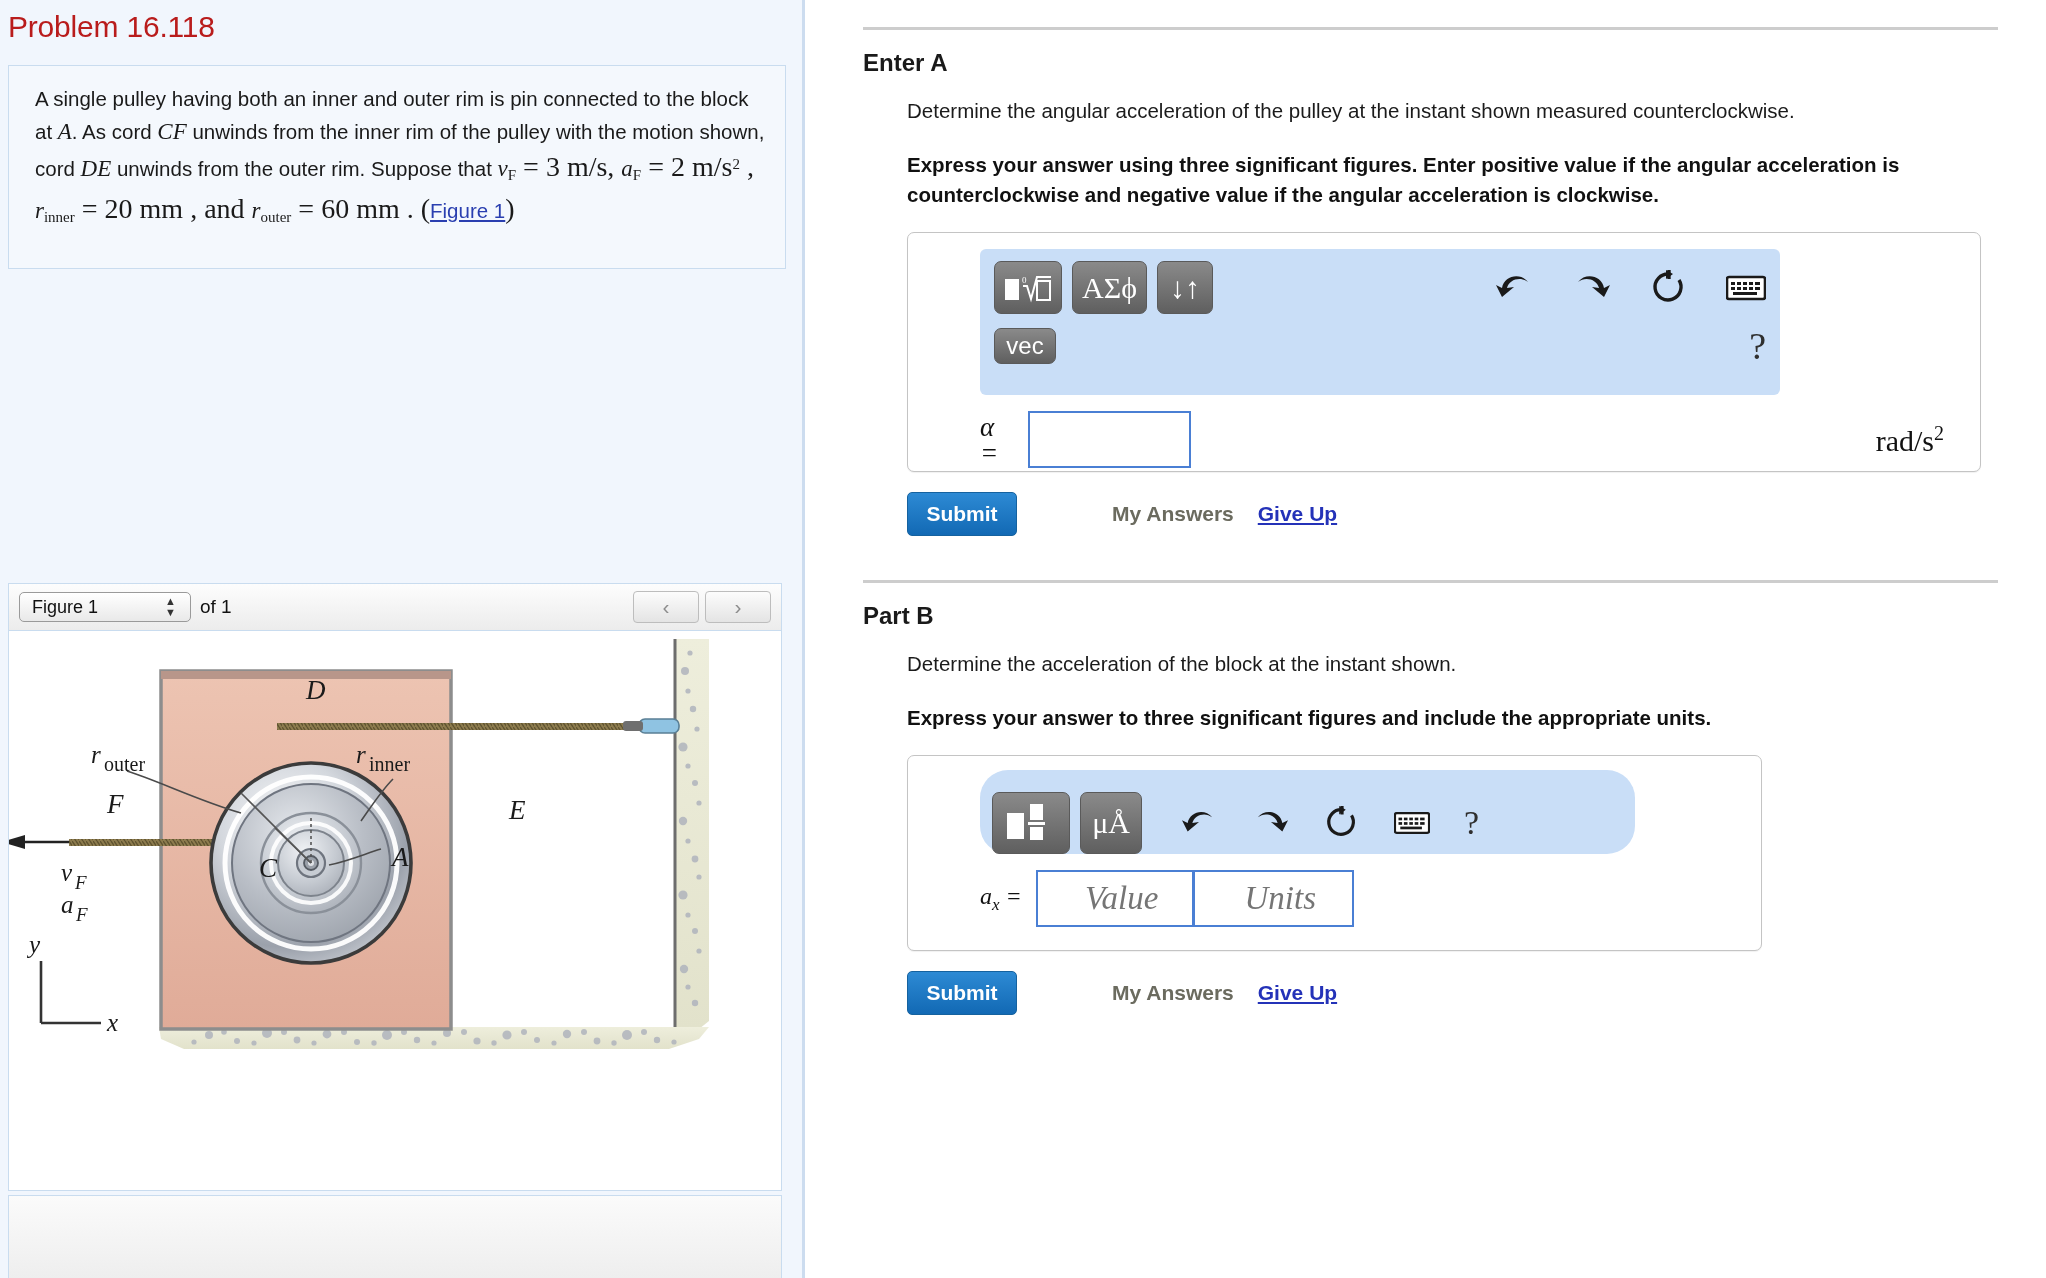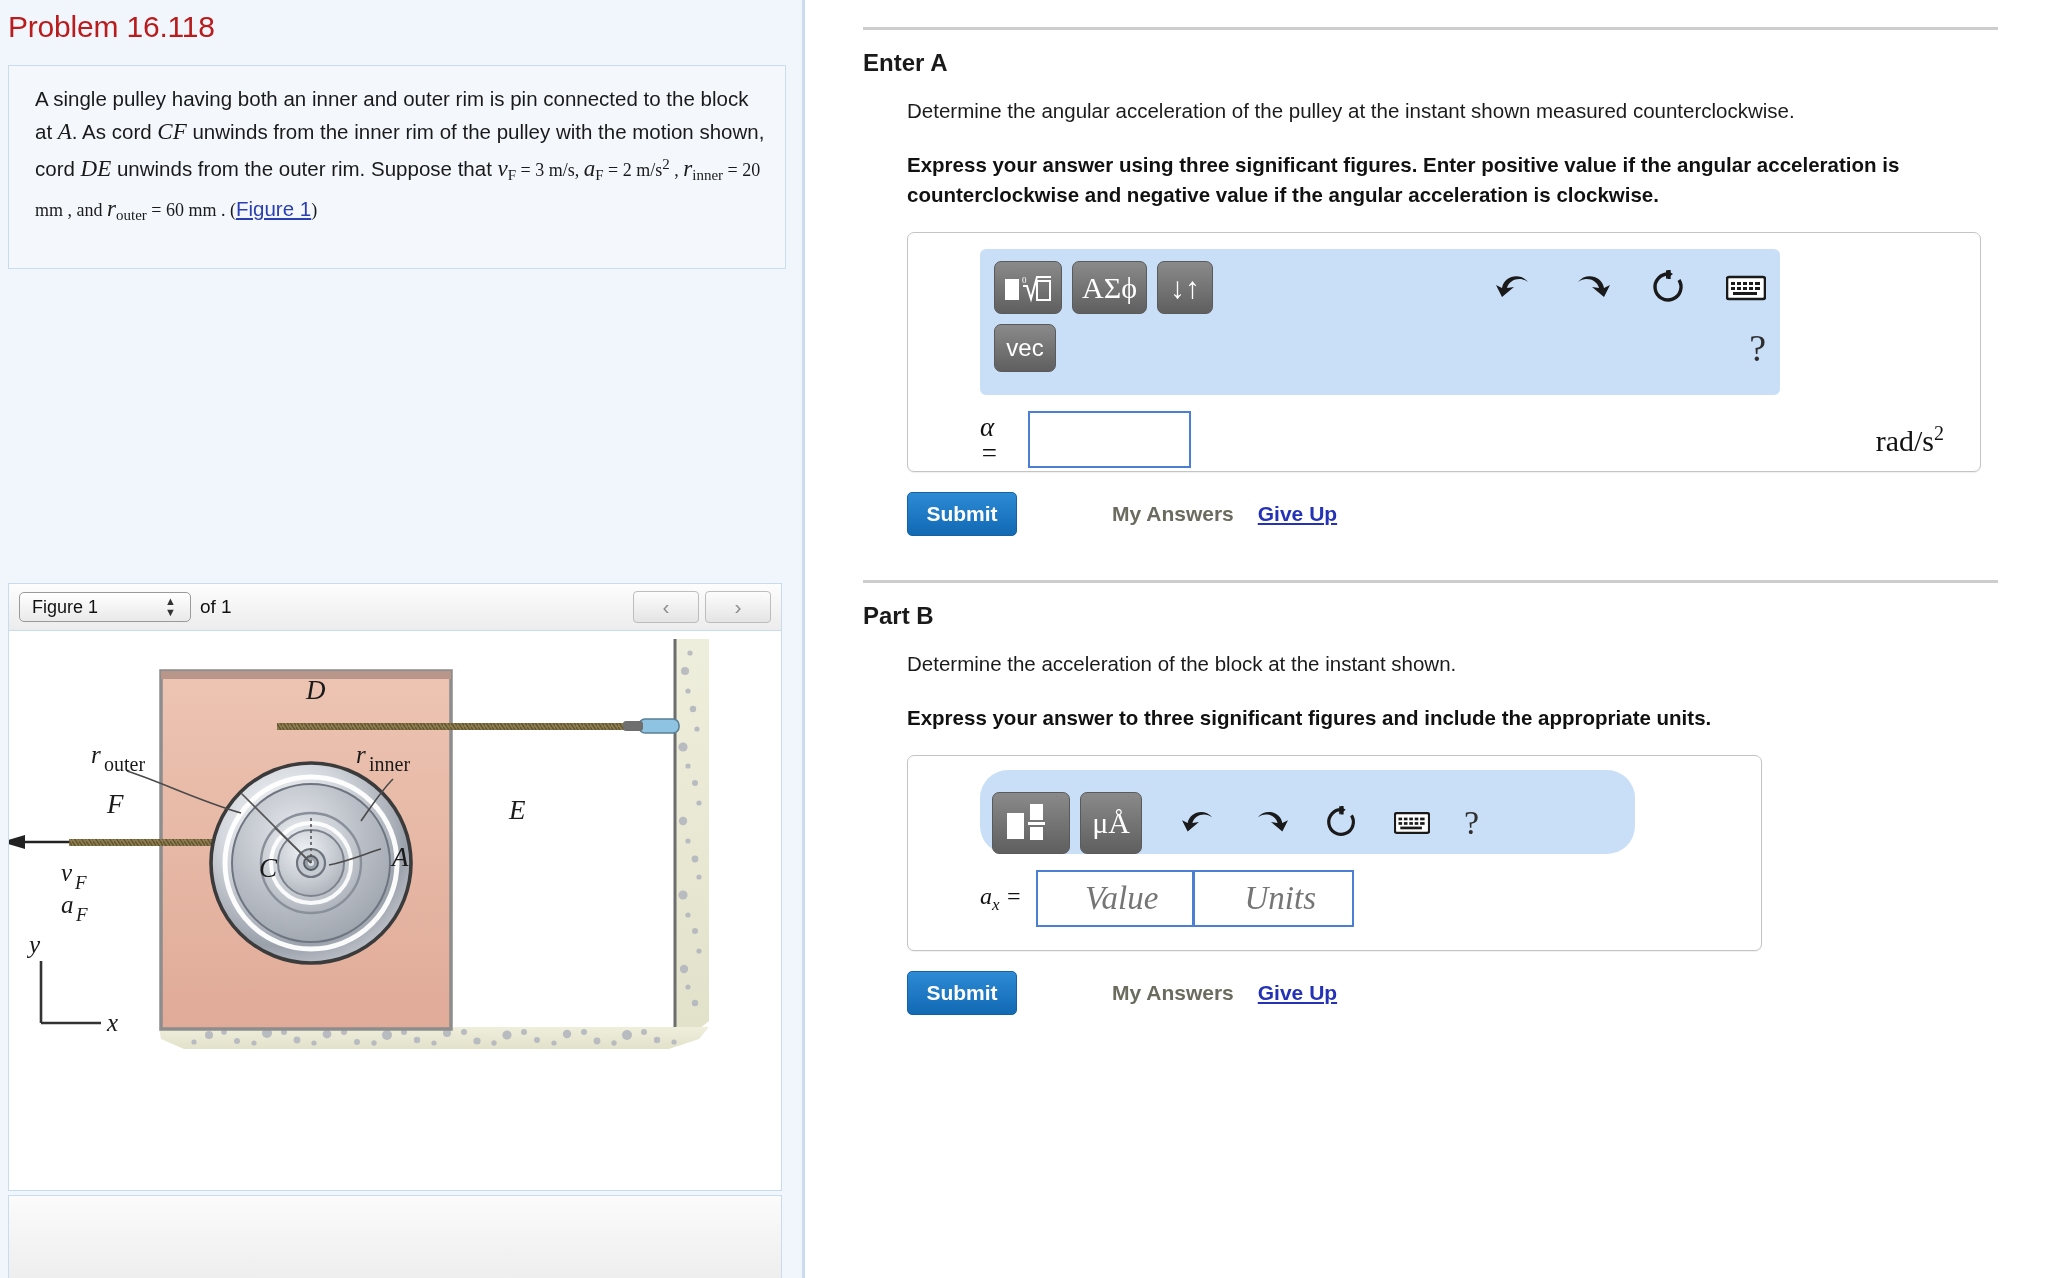--- a/index.html
+++ b/index.html
@@ -35,21 +35,21 @@
     padding: 16px 20px 18px 26px;
     min-height: 204px;
   }
   .statement-box p {
     margin: 0;
     font-size: 20.5px;
     line-height: 33px;
     color: #1a1a1a;
   }
   .mi { font-family: "Liberation Serif", serif; font-style: italic; font-size: 23px; }
-  .mrm { font-family: "Liberation Serif", serif; font-style: normal; font-size: 18px; }
+  .mrm { font-family: "Liberation Serif", serif; font-style: normal; font-size: 28px; }
   .msub { font-family: "Liberation Serif", serif; font-style: normal; font-size: 15px; vertical-align: -4px; }
   .msup { font-family: "Liberation Serif", serif; font-style: normal; font-size: 15px; vertical-align: 7px; }
   .figlink { color: #2a3fb0; text-decoration: underline; cursor: pointer; }
 
   
   .fig-navbar {
     position: absolute;
     left: 8px;
     top: 583px;
     width: 774px;
@@ -165,21 +165,21 @@
     background: linear-gradient(#8a8a8a, #5f5f5f);
     border-radius: 7px;
     color: #ffffff;
     display: flex; align-items: center; justify-content: center;
     cursor: pointer;
     border: 1px solid #5a5a5a;
   }
   .mbtn.sq { width: 68px; height: 53px; }
   .mbtn.wide { width: 75px; height: 53px; font-size: 30px; font-family: "Liberation Serif", serif; }
   .mbtn.narrow { width: 56px; height: 53px; font-size: 30px; }
-  .mbtn.vec { width: 62px; height: 48px; font-size: 24px; font-family: "Liberation Sans", sans-serif; }
+  .mbtn.vec { width: 62px; height: 36px; font-size: 24px; font-family: "Liberation Sans", sans-serif; }
   .mbtn.fracbtn { width: 78px; height: 62px; }
   .mbtn.mu { width: 62px; height: 62px; font-size: 30px; font-family: "Liberation Serif", serif; }
 
   .icon-row { display: flex; align-items: center; gap: 38px; }
   .ic { cursor: pointer; display: flex; align-items: center; justify-content: center; }
   .qmark { font-size: 38px; color: #2f2f2f; font-family: "Liberation Serif", serif; cursor: pointer; }
 
   .ansrow { display: flex; align-items: center; margin-top: 16px; }
   .sym-alpha {
     font-family: "Liberation Serif", serif; font-style: italic;

